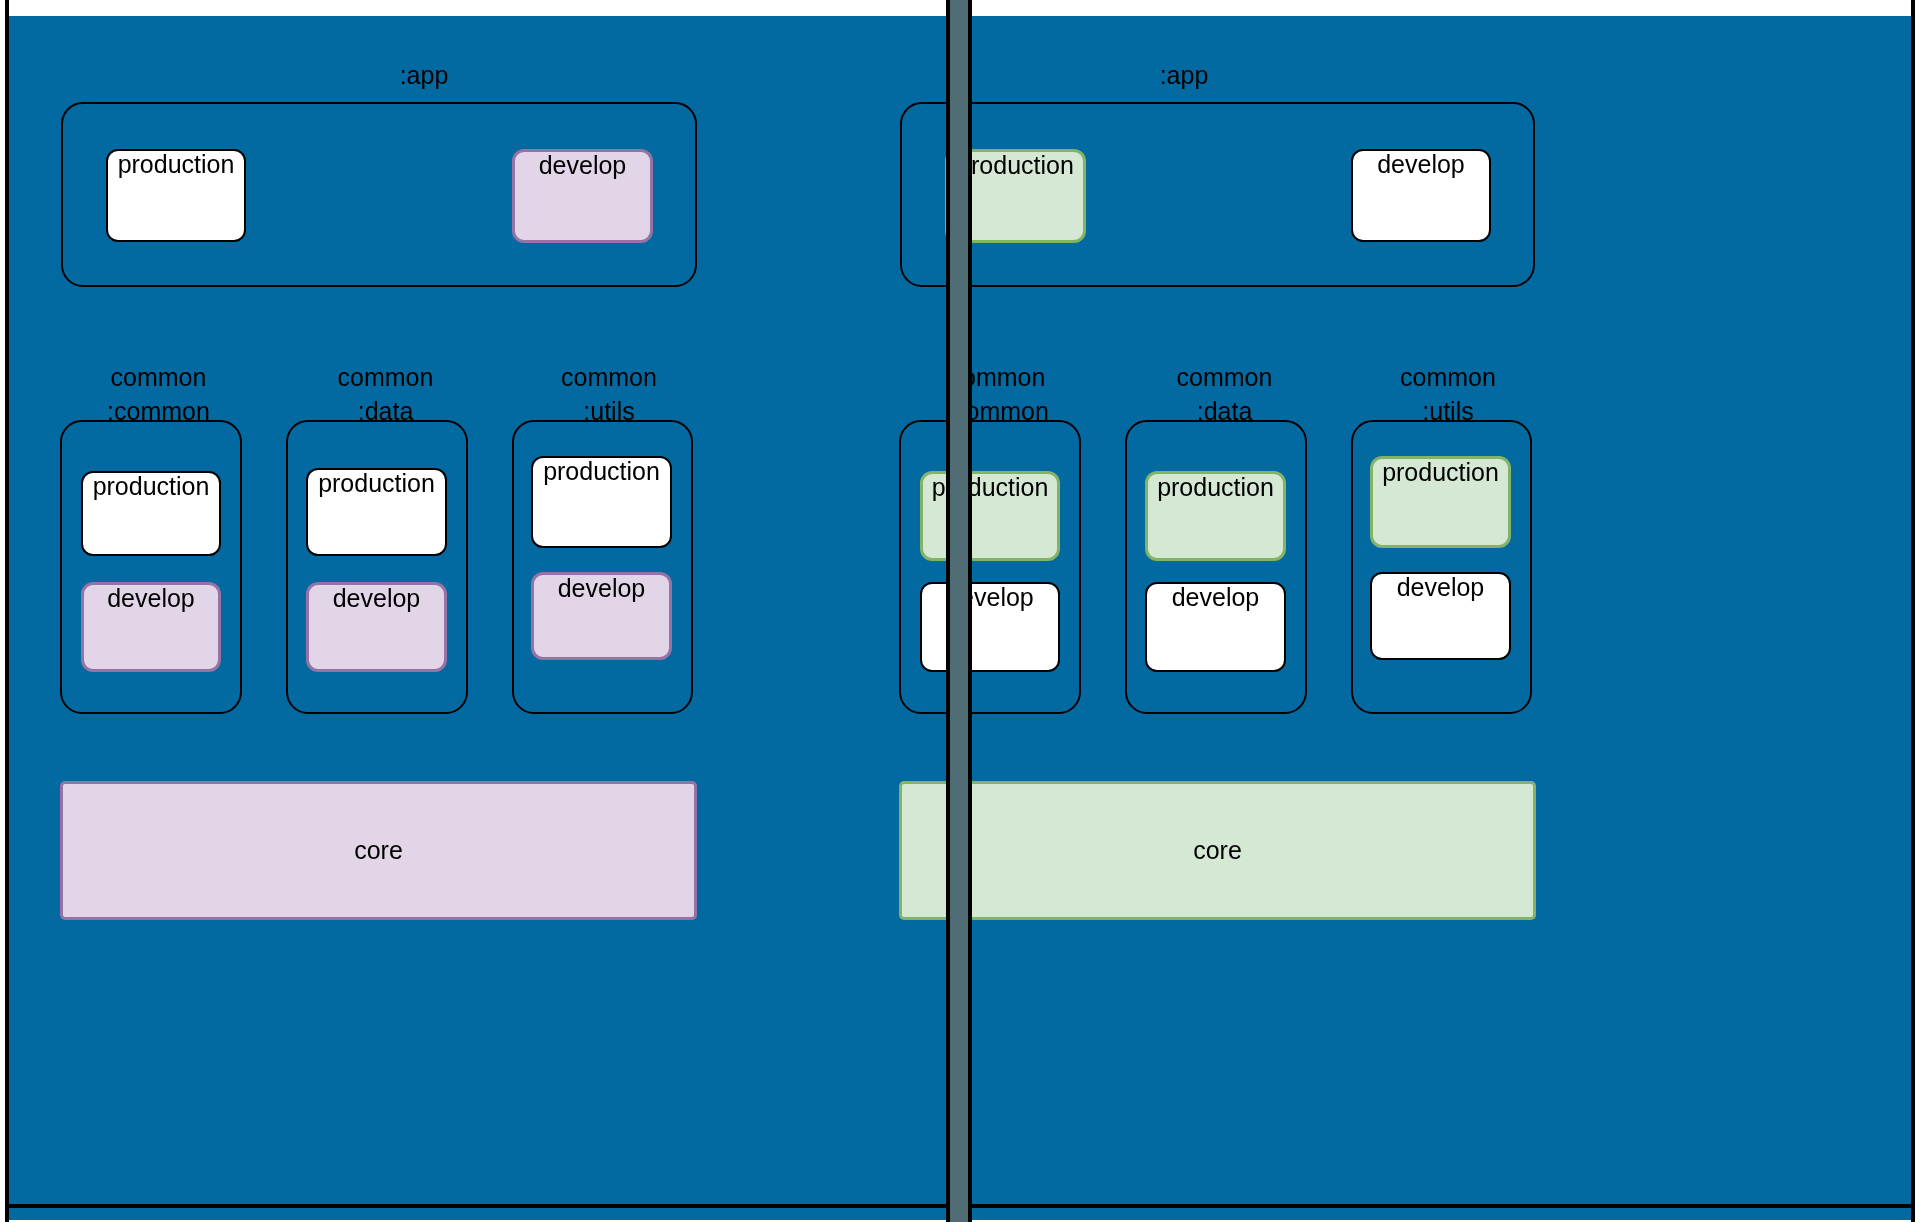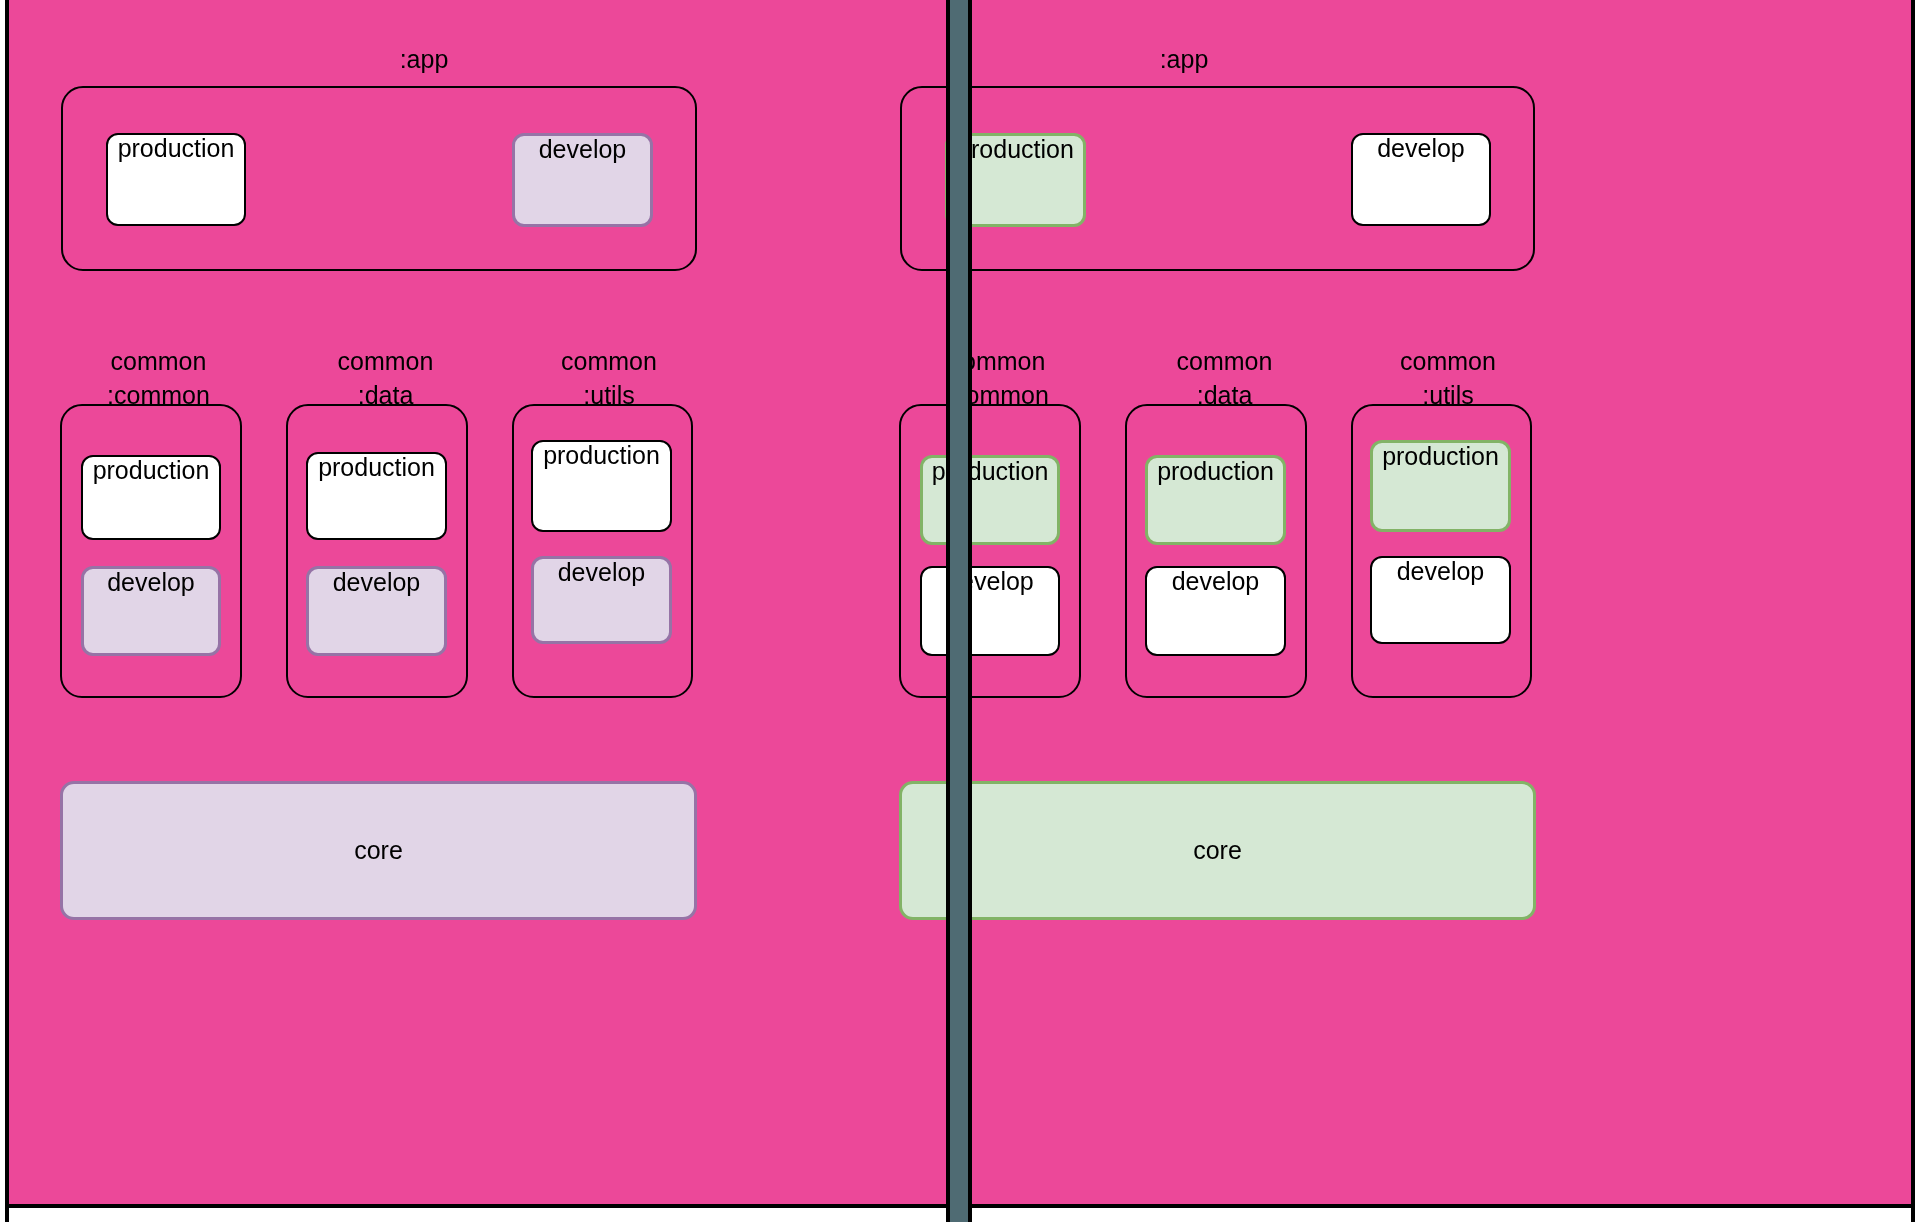--- a/index.html
+++ b/index.html
@@ -42,23 +42,23 @@
     height: 1222px;
     z-index: 6;
     display: flex;
   }
   .divider .d-black { width: 4px; height: 100%; background: #000000; }
   .divider .d-fill  { flex: 1; height: 100%; background: #4f6b73; }
 
   
   .panel {
     position: absolute;
-    top: 0;
+    top: 16px;
     height: 1204px;
-    background: #ec4899;
+    background: #0369a1;
   }
   .panel-left  { left: 9px;  width: 937px; }
   .panel-right { left: 972px; width: 939px; }
 
   
   .node {
     position: absolute;
     box-sizing: border-box;
     display: flex;
     justify-content: center;
@@ -87,26 +87,25 @@
     border-width: 3px;
   }
   .leaf.green {
     background: #d5e8d4;
     border-color: #82b366;
     border-width: 3px;
   }
 
   
   .core-bar {
-    border-radius: 14px;
+    border-radius: 5px;
     font-size: 25px;
     display: flex;
     align-items: center;
     justify-content: center;
-    margin-top: 16px;
   }
   .core-bar.purple { background: #e1d5e7; border: 3px solid #9673a6; }
   .core-bar.green  { background: #d5e8d4; border: 3px solid #82b366; }
 
   
   .caption {
     position: absolute;
     font-size: 25px;
     line-height: 1.36;
     color: #000000;

